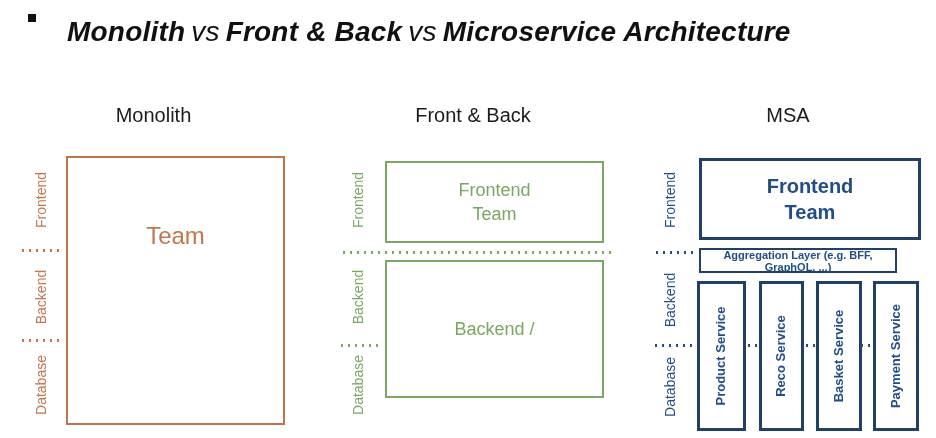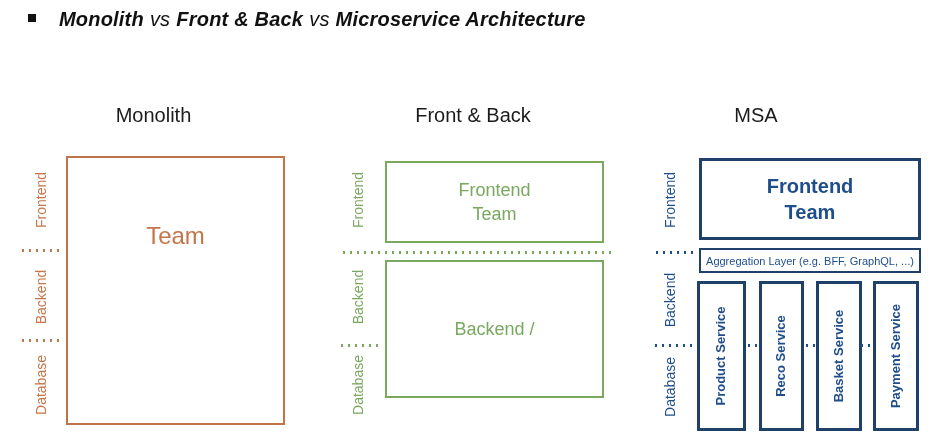--- a/index.html
+++ b/index.html
@@ -1,49 +1,49 @@
 <!DOCTYPE html>
 <html><head>
 <meta charset="utf-8">
 <style>
   html,body{margin:0;padding:0;background:#ffffff;}
   body{width:936px;height:438px;font-family:"Liberation Sans",sans-serif;}
   .canvas{position:relative;width:936px;height:438px;background:#fff;overflow:hidden;}
 
   
   .bullet{position:absolute;left:28px;top:14px;width:8px;height:8px;background:#111;}
-  .title{position:absolute;left:55px;top:4px;margin:4px;font-size:20px;font-style:italic;
+  .title{position:absolute;left:55px;top:4px;margin:12px;font-size:28px;font-style:italic;
          font-weight:bold;color:#111;white-space:nowrap;letter-spacing:.2px;}
   .title .vs{font-weight:normal;margin:0 6px;}
 
   
   .col-header{position:absolute;top:104px;font-size:20px;color:#1b1b1b;text-align:center;}
   .hdr-mono{left:22px;width:263px;}
   .hdr-fb{left:342px;width:262px;}
-  .hdr-msa{left:623px;width:266px;}
+  .hdr-msa{left:655px;width:266px;}
 
   
   .box{position:absolute;box-sizing:border-box;background:#fff;
        display:flex;flex-direction:column;align-items:center;justify-content:center;text-align:center;}
   .box span{display:block;}
 
   
   .mono-box{left:66px;top:156px;width:219px;height:269px;border:2px solid #C0744A;
             justify-content:flex-start;padding-top:62px;}
   .mono-box span{font-size:24px;line-height:31px;color:#C4754A;}
 
   
   .fb-front{left:385px;top:161px;width:219px;height:82px;border:2px solid #79A85E;}
   .fb-back{left:385px;top:260px;width:219px;height:138px;border:2px solid #79A85E;}
   .fb-front span,.fb-back span{font-size:18px;line-height:24px;color:#79A85E;}
 
   
   .msa-front{left:699px;top:158px;width:222px;height:82px;border:3px solid #1F4068;}
   .msa-front span{font-size:20px;line-height:26px;color:#1F4E8A;font-weight:bold;}
-  .msa-agg{left:699px;top:248px;width:222px;height:25px;border:2px solid #1F4068;}
+  .msa-agg{left:699px;top:248px;width:198px;height:25px;border:2px solid #1F4068;font-weight:bold;}
   .msa-agg span{font-size:11px;color:#1F4E8A;}
   .svc{top:281px;height:150px;border:3px solid #1F4068;}
   .svc1{left:697px;width:49px;}
   .svc2{left:759px;width:45px;}
   .svc3{left:816px;width:46px;}
   .svc4{left:873px;width:46px;}
 
   
   .vlabel{position:absolute;width:110px;height:18px;line-height:18px;text-align:center;
           font-size:14px;transform:rotate(-90deg);white-space:nowrap;}

